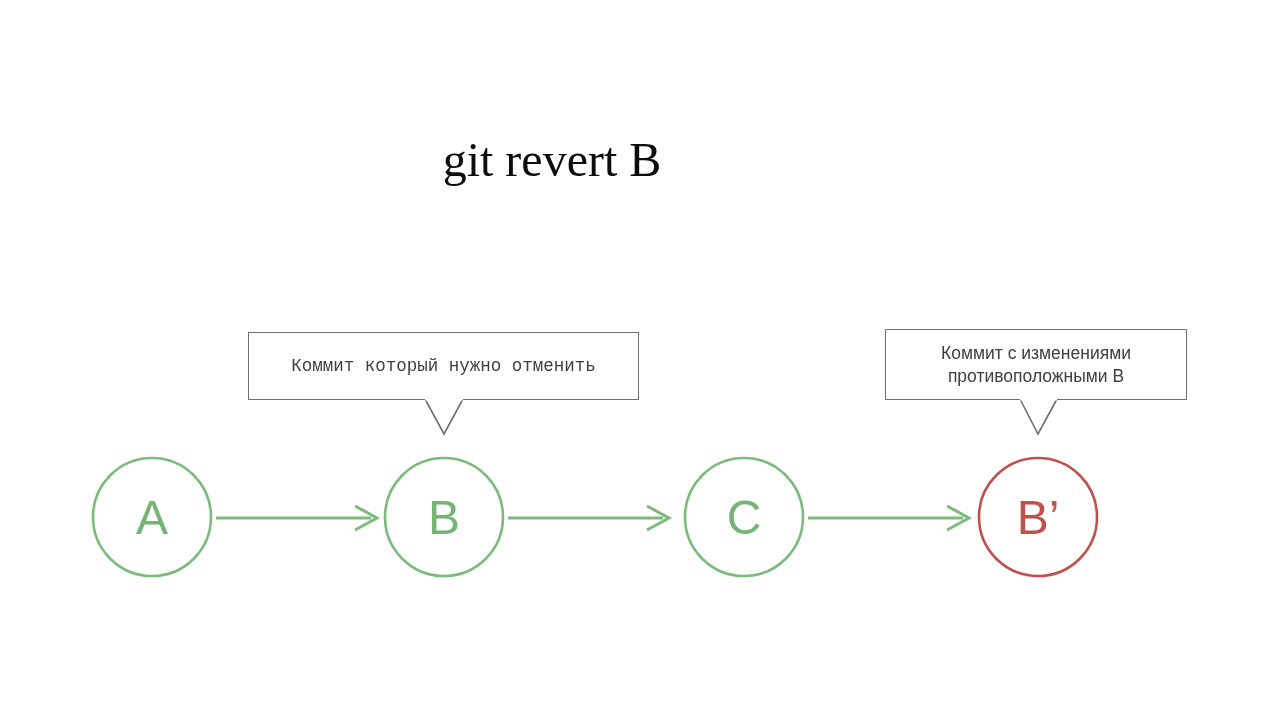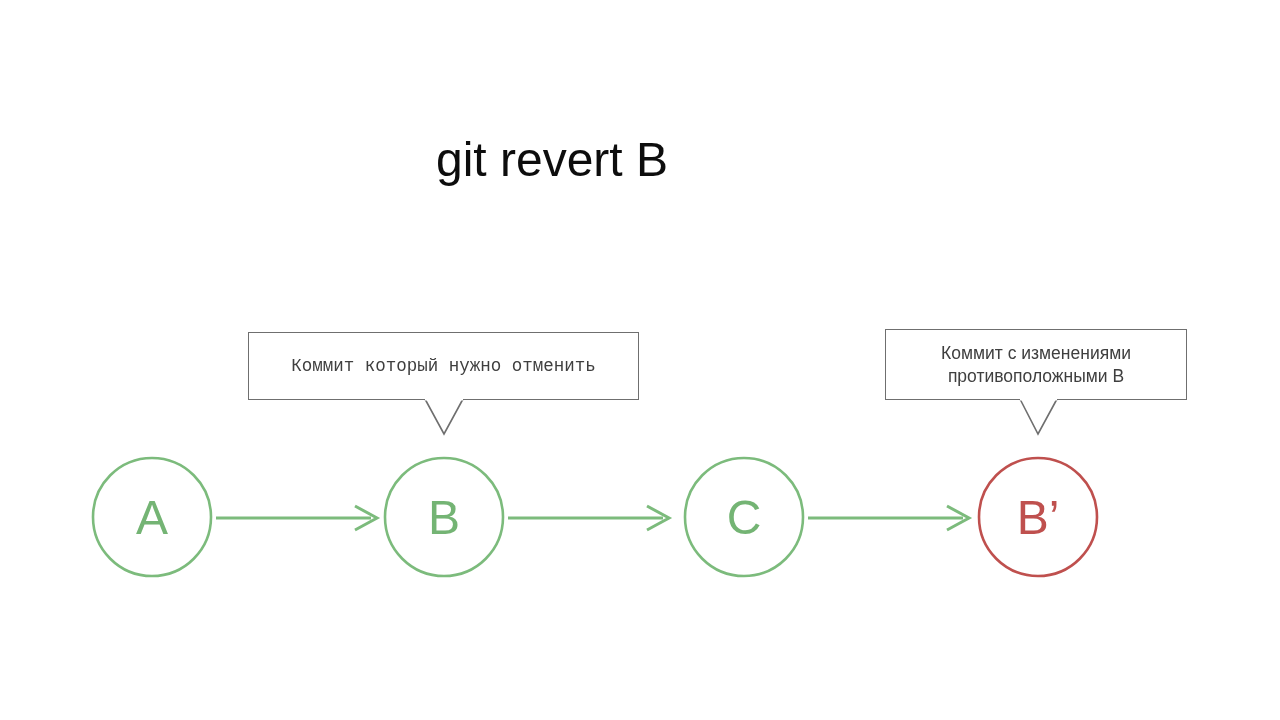--- a/index.html
+++ b/index.html
@@ -26,20 +26,21 @@
     left: 0;
     top: 134px;
     width: 1104px;
     text-align: center;
     font-size: 48px;
     font-weight: 400;
     color: #0d0d0d;
     letter-spacing: 0px;
     line-height: 1.1;
     white-space: pre;
+    font-family: Liberation Serif, serif;
   }
   
   #graph {
     position: absolute;
     left: 0;
     top: 0;
     width: 1280px;
     height: 720px;
   }
   .node-label {

